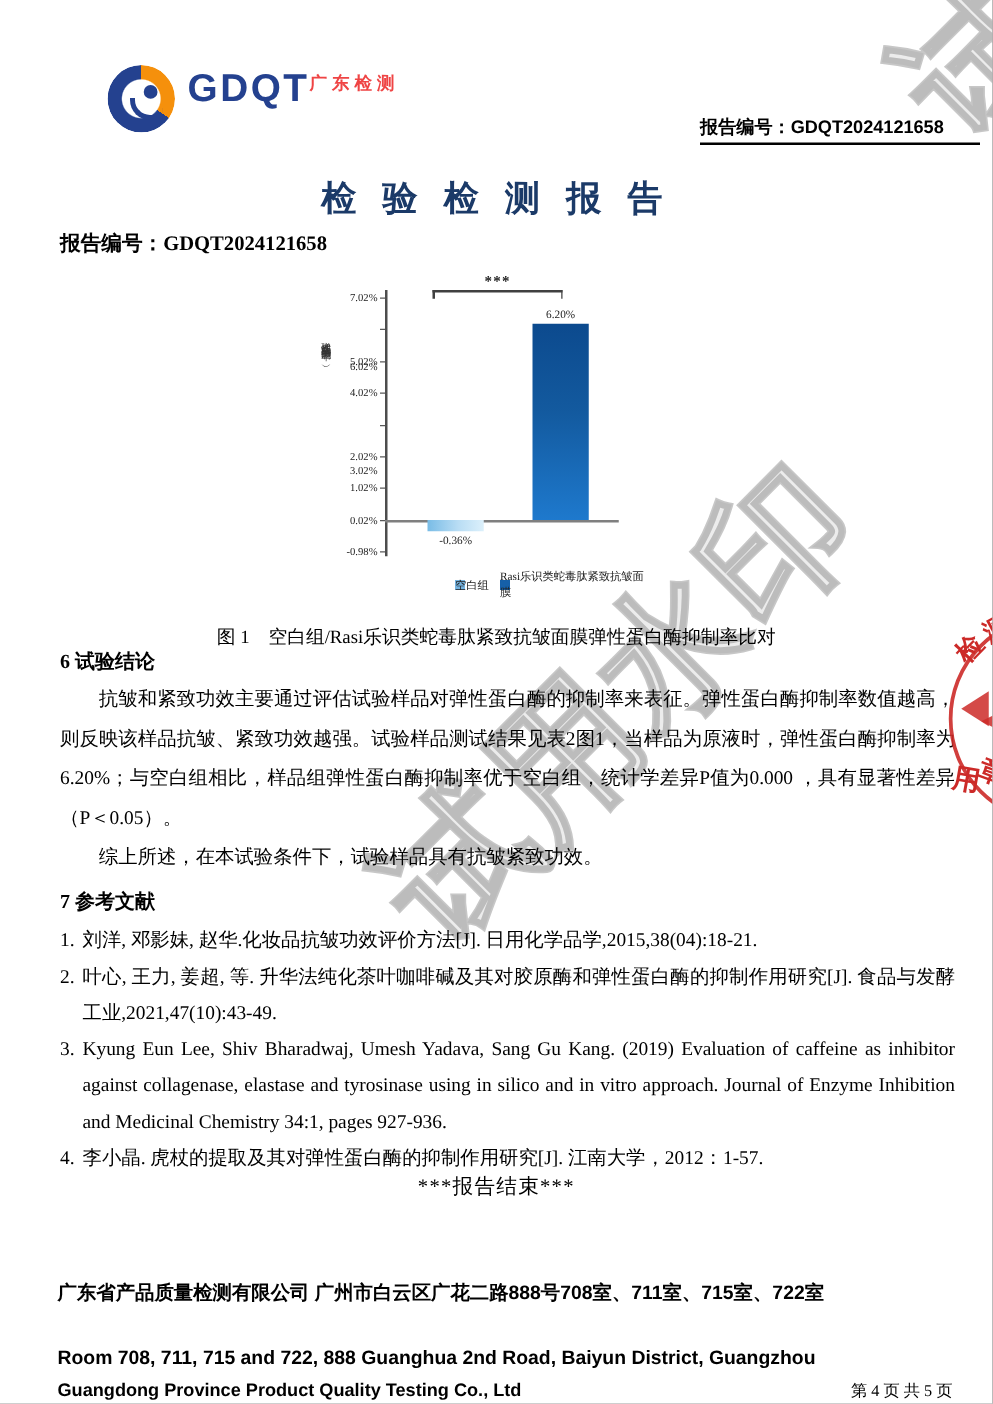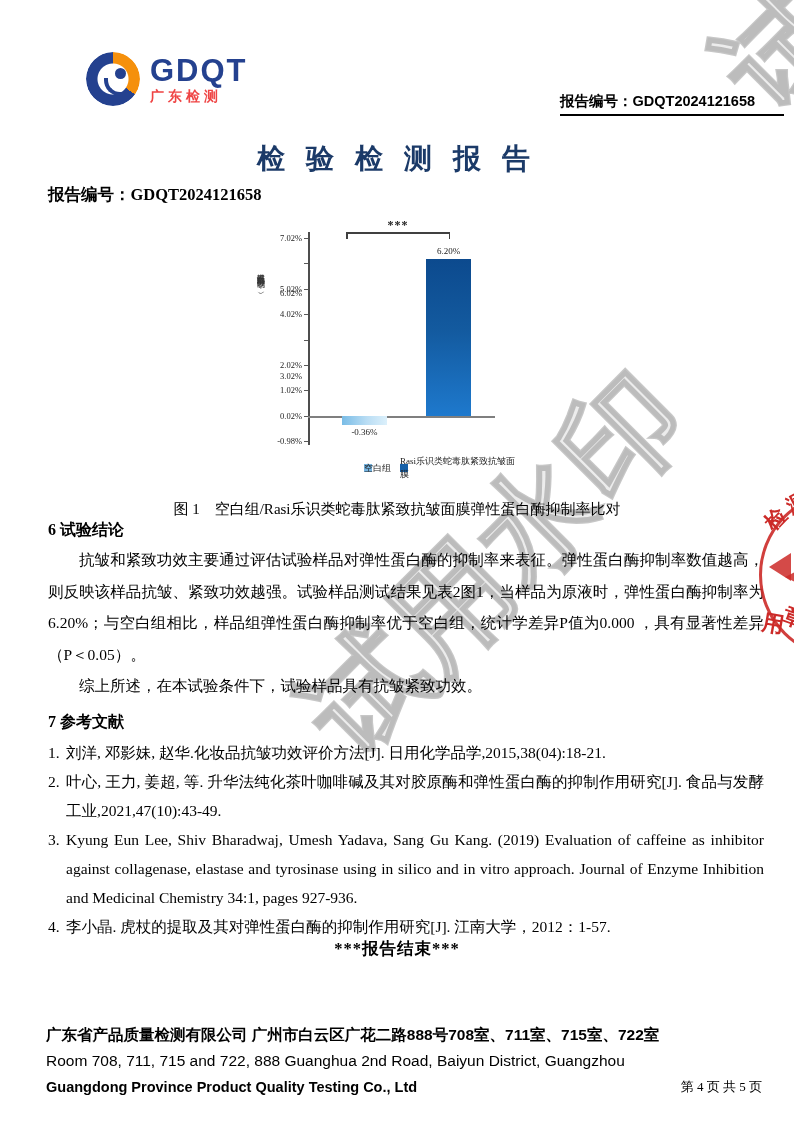--- a/index.html
+++ b/index.html
@@ -8,21 +8,21 @@
     overflow:hidden;font-family:"Liberation Serif","DejaVu Serif",serif;color:#000;
   }
   
   .logo-block{position:absolute;left:86px;top:52px;display:flex;align-items:flex-start;gap:10px;}
   .logo-mark{position:relative;width:54px;height:54px;border-radius:50%;
     background:conic-gradient(from 220deg,#24418f 0 140deg,#f5900c 140deg 265deg,#24418f 265deg 360deg);
     -webkit-mask:radial-gradient(circle at 50% 50%,transparent 15px,#000 16px);
             mask:radial-gradient(circle at 50% 50%,transparent 15px,#000 16px);}
   .logo-dot{position:absolute;left:115px;top:68px;width:11px;height:11px;border-radius:50%;background:#24418f;}
   .logo-hook{position:absolute;left:104px;top:78px;width:22px;height:14px;border:4px solid #24418f;border-top:none;border-right:none;border-radius:0 0 0 16px;}
-  .logo-texts{display:flex;flex-direction:column;margin-top:4px;}
+  .logo-texts{display:flex;flex-direction:row;margin-top:4px;}
   .logo-main{font-family:"Liberation Sans","DejaVu Sans",sans-serif;font-weight:bold;font-size:31px;line-height:30px;color:#24418f;letter-spacing:2px;}
   .logo-sub{font-family:Liberation Mono, monospace;font-weight:bold;font-size:14px;color:#ef4444;letter-spacing:4px;margin-top:2px;}
   .hdr-report{position:absolute;left:560px;top:92px;width:224px;border-bottom:2px solid #000;padding-bottom:3px;
     font-family:"Liberation Sans","DejaVu Sans",sans-serif;font-weight:bold;font-size:14.5px;}
   
   .doc-title{position:absolute;left:0;top:140px;width:100%;text-align:center;
     font-size:28px;font-weight:bold;color:#1b3a68;letter-spacing:7px;}
   .report-line{position:absolute;left:48px;top:184px;font-size:16.5px;font-weight:bold;}
   
   .chart{position:absolute;left:253px;top:222px;width:266px;height:272px;}
@@ -43,25 +43,25 @@
   .c-legend-item{position:static;display:flex;align-items:center;gap:4px;font-size:9px;color:#222;}
   .c-legend-swatch{position:static;width:8px;height:8px;}
   
   .fig-caption{position:absolute;left:0;top:500px;width:100%;text-align:center;font-size:15px;}
   .content{position:absolute;left:48px;top:518px;width:716px;}
   .sec-heading{font-size:16px;font-weight:bold;line-height:24px;margin:0 0 2px 0;}
   .para{font-size:15.5px;line-height:31.5px;text-indent:2em;text-align:justify;margin:0;}
   .refs{margin-top:4px;}
   .ref-item{position:relative;font-size:15.5px;line-height:29px;padding-left:18px;text-align:justify;}
   .ref-no{position:absolute;left:0;top:0;}
-  .end-text{position:absolute;left:0;top:938px;width:100%;text-align:center;font-size:16.5px;letter-spacing:1px;font-weight:bold;}
+  .end-text{position:absolute;left:0;top:938px;width:100%;text-align:center;font-size:16.5px;letter-spacing:1px;}
   
   .footer{position:absolute;left:46px;top:1022px;width:716px;font-family:"Liberation Sans","DejaVu Sans",sans-serif;}
   .footer-cn{font-size:15.5px;font-weight:600;line-height:26px;}
-  .footer-en1{font-size:15.5px;font-weight:400;line-height:26px;}
+  .footer-en1{font-size:15.5px;font-weight:700;line-height:26px;margin-top:26px;}
   .footer-row{display:flex;justify-content:space-between;align-items:center;line-height:26px;gap:21px;}
   .footer-en2{font-size:14.5px;font-weight:600;}
   .page-indicator{font-family:"Liberation Serif","DejaVu Serif",serif;font-size:13px;}
   
   .watermark{position:absolute;width:500px;height:130px;text-align:center;
     font-size:118px;font-weight:bold;font-family:"Liberation Sans","DejaVu Sans",sans-serif;
     color:rgba(150,150,150,0.18);-webkit-text-stroke:2.5px rgba(130,130,130,0.45);
     transform:rotate(-45deg);letter-spacing:2px;pointer-events:none;white-space:nowrap;}
   .wm-main{left:235px;top:488px;}
   .wm-top{left:650px;top:-158px;}

